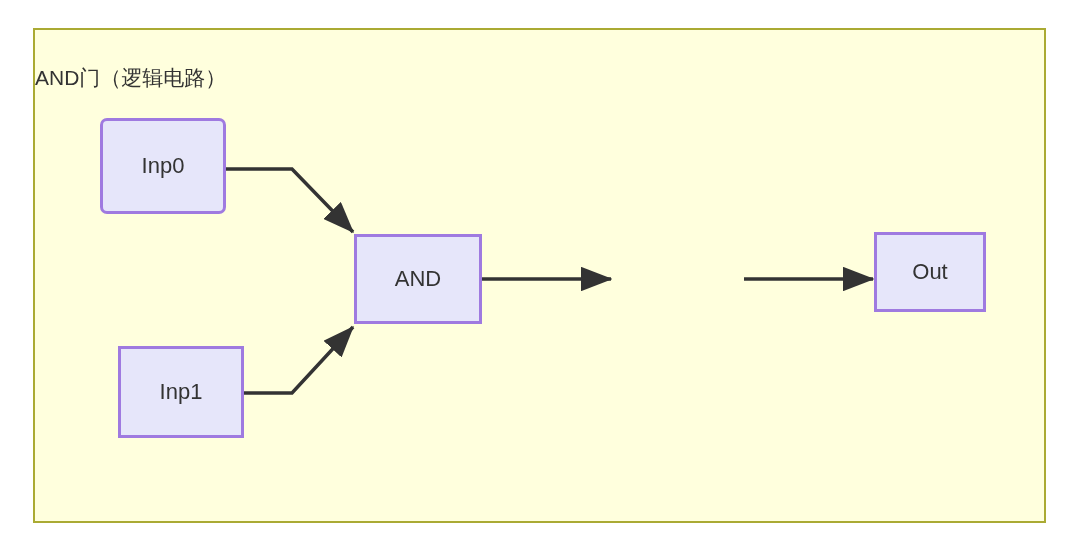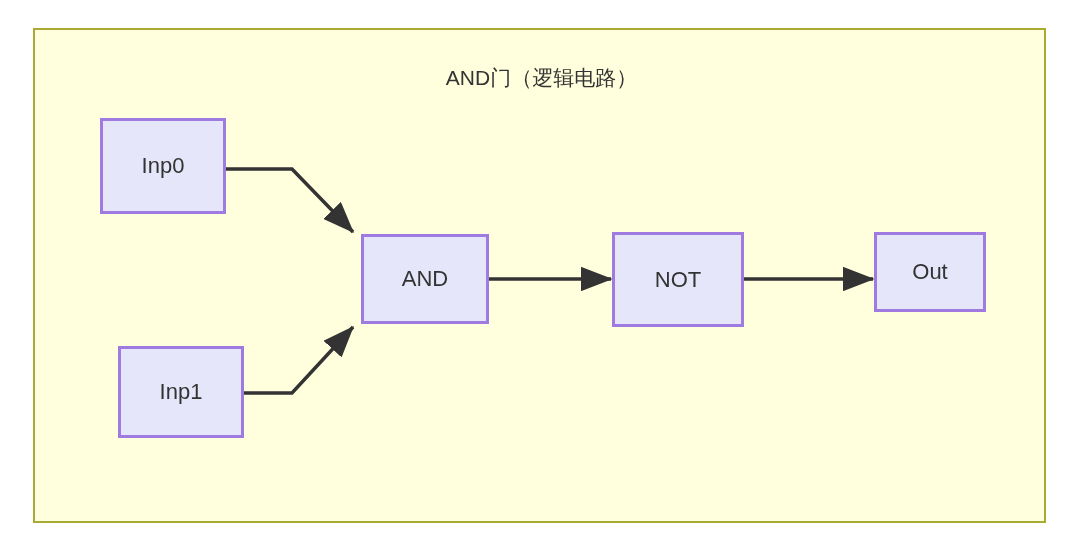--- a/index.html
+++ b/index.html
@@ -29,21 +29,21 @@
     box-sizing: border-box;
     background: #ffffdd;
     border: 2px solid #aaaa33;
   }
   
   #diagram-title {
     position: absolute;
     left: 0;
     top: 34px;
     width: 1013px;
-    text-align: center;
+    text-align: left;
     font-size: 21px;
     line-height: 28px;
     color: #333333;
     font-family: "Liberation Sans", "DejaVu Sans", sans-serif;
     white-space: nowrap;
   }
   
   #edge-layer {
     position: absolute;
     left: 0;
@@ -62,23 +62,23 @@
     align-items: center;
     justify-content: center;
   }
   .node-label {
     font-size: 22px;
     color: #333333;
     line-height: 1;
     font-family: "Liberation Sans", "DejaVu Sans", sans-serif;
     white-space: nowrap;
   }
-  #node-inp0 { left: 65px;  top: 88px;  width: 126px; height: 96px; }
+  #node-inp0 { left: 65px;  top: 88px;  width: 126px; height: 96px; border-radius: 7px; }
   #node-inp1 { left: 65px;  top: 316px; width: 126px; height: 92px; margin-left: 18px; }
-  #node-and  { left: 326px; top: 204px; width: 128px; height: 90px; }
+  #node-and  { left: 319px; top: 204px; width: 128px; height: 90px; }
   #node-not  { left: 577px; top: 202px; width: 132px; height: 95px; }
   #node-out  { left: 839px; top: 202px; width: 112px; height: 80px; }
 </style>
 </head>
 <body>
 
 <div id="canvas">
 
   <div id="diagram-frame">
 
@@ -105,22 +105,19 @@
     </div>
 
     <div class="node" id="node-inp1">
       <span class="node-label">Inp1</span>
     </div>
 
     <div class="node" id="node-and">
       <span class="node-label">AND</span>
     </div>
 
-    <div class="node" id="node-not">
-      <span class="node-label">NOT</span>
-    </div>
 
     <div class="node" id="node-out">
       <span class="node-label">Out</span>
     </div>
 
   </div>
 </div>
 
 </body></html>

